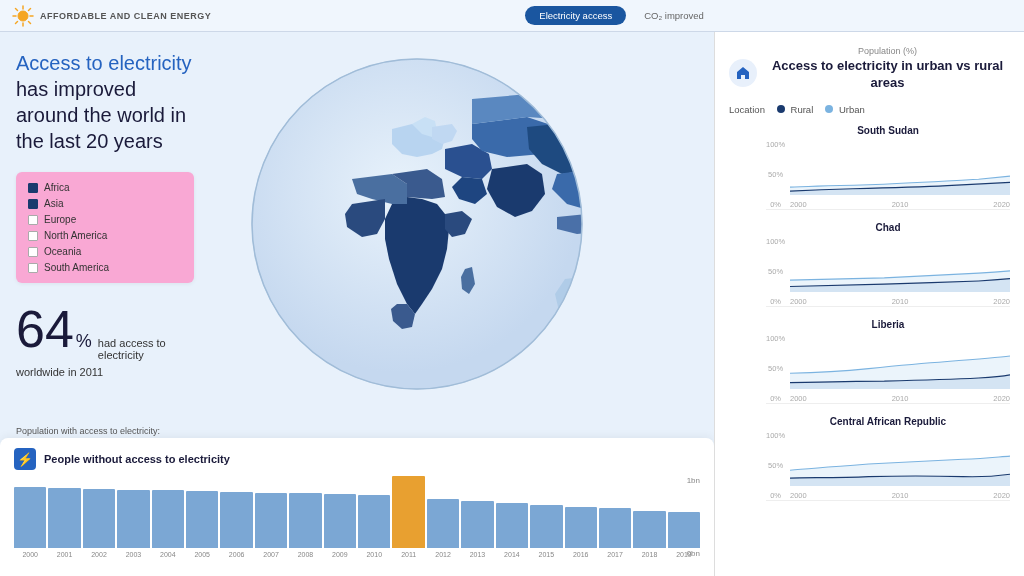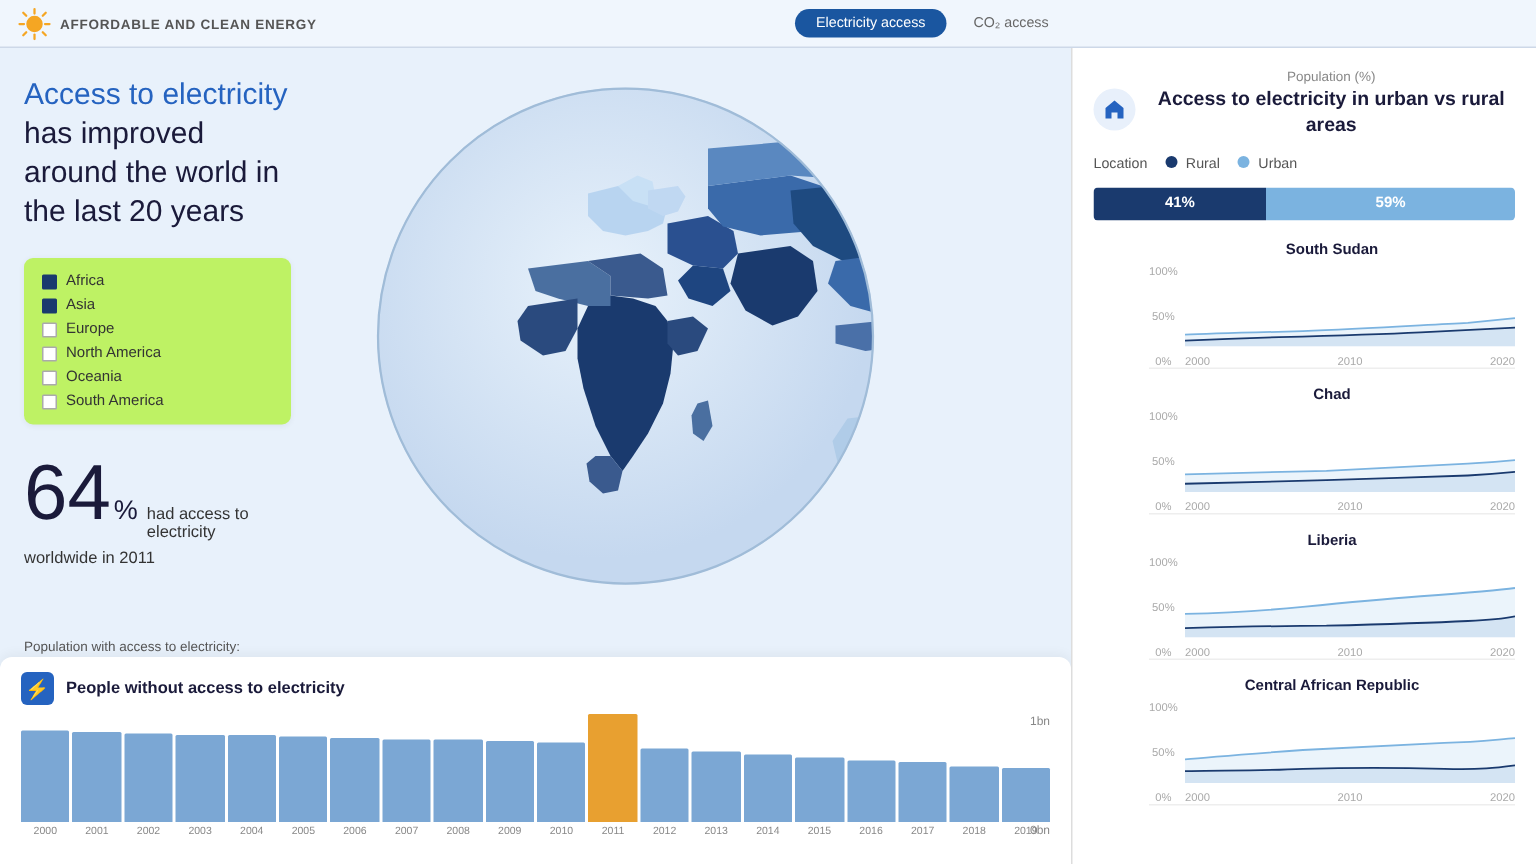--- a/index.html
+++ b/index.html
@@ -86,21 +86,21 @@
       font-weight: 400;
       color: #1a1a3a;
       line-height: 1.3;
       margin-bottom: 18px;
     }
     .main-title .highlight {
       color: #2563c0;
     }
 
     .legend-box {
-      background: #bef264;
+      background: #f9a8d4;
       border-radius: 6px;
       padding: 10px 12px;
       margin-bottom: 18px;
       box-shadow: 0 1px 4px rgba(0,0,0,0.06);
     }
     .legend-item {
       display: flex;
       align-items: center;
       gap: 6px;
       font-size: 10px;
@@ -388,21 +388,21 @@
         <line x1="3.5" y1="3.5" x2="5.5" y2="5.5"></line>
         <line x1="16.5" y1="16.5" x2="18.5" y2="18.5"></line>
         <line x1="18.5" y1="3.5" x2="16.5" y2="5.5"></line>
         <line x1="5.5" y1="16.5" x2="3.5" y2="18.5"></line>
       </g>
     </svg>
     <span class="header-title">AFFORDABLE AND CLEAN ENERGY</span>
   </div>
   <div class="nav-tabs">
     <button class="nav-tab active">Electricity access</button>
-    <button class="nav-tab">CO₂ access</button>
+    <button class="nav-tab">CO₂ improved</button>
   </div>
 </div>
 
 <div class="main-content">
 
   <div class="left-panel">
     <div class="main-title">
       <span class="highlight">Access to electricity</span><span> has improved around the world in the last 20 years</span>
     </div>
 
@@ -592,28 +592,20 @@
       <span>Location</span>
       <span>
         <span class="dot dot-rural"></span>
         <span>Rural</span>
       </span>
       <span>
         <span class="dot dot-urban"></span>
         <span>Urban</span>
       </span>
     </div>
-    <div class="progress-bar">
-      <div class="progress-rural" id="rural-bar" style="width: 41%;">
-        <span>41%</span>
-      </div>
-      <div class="progress-urban" id="urban-bar" style="width: 59%;">
-        <span>59%</span>
-      </div>
-    </div>
   </div>
 
   <div id="country-charts">
       <div class="country-chart">
       <div class="country-name">South Sudan</div>
       <div class="mini-chart">
         <div class="y-labels">
           <span class="y-lbl">100%</span>
           <span class="y-lbl">50%</span>
           <span class="y-lbl">0%</span>

